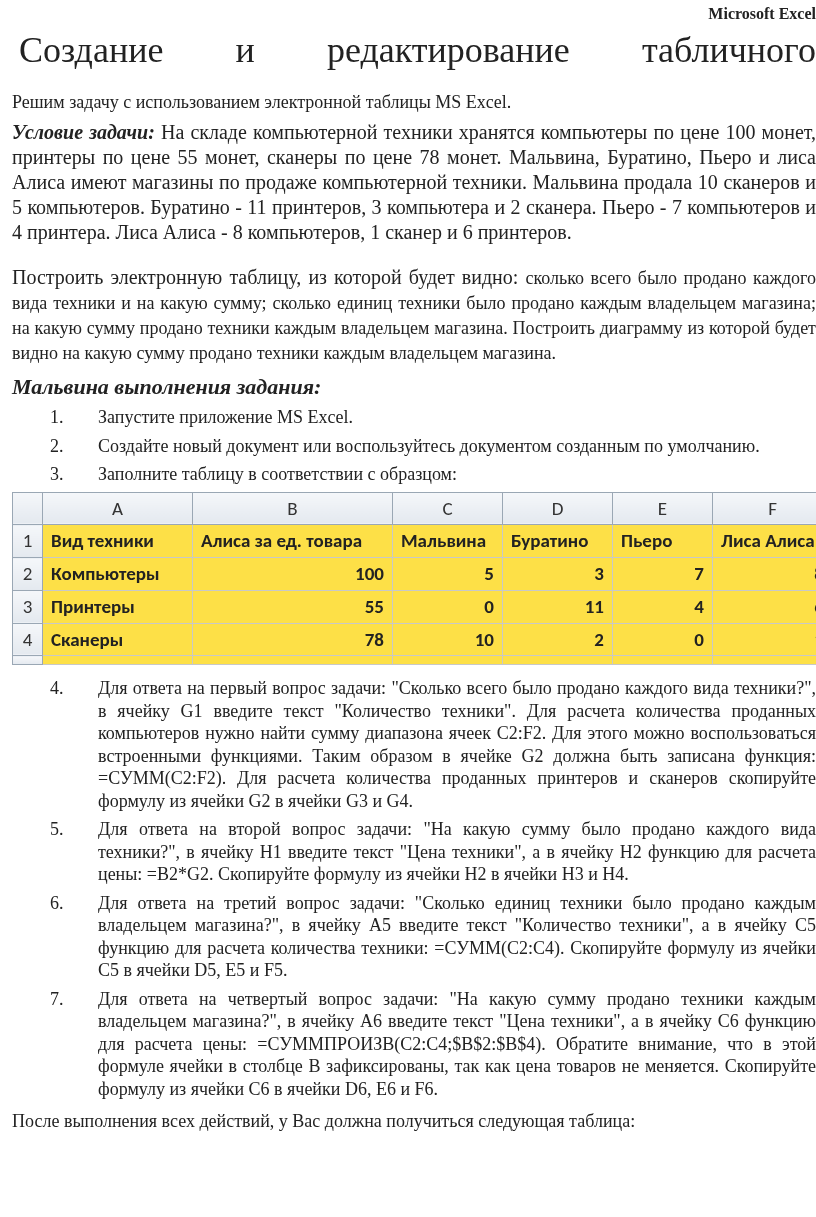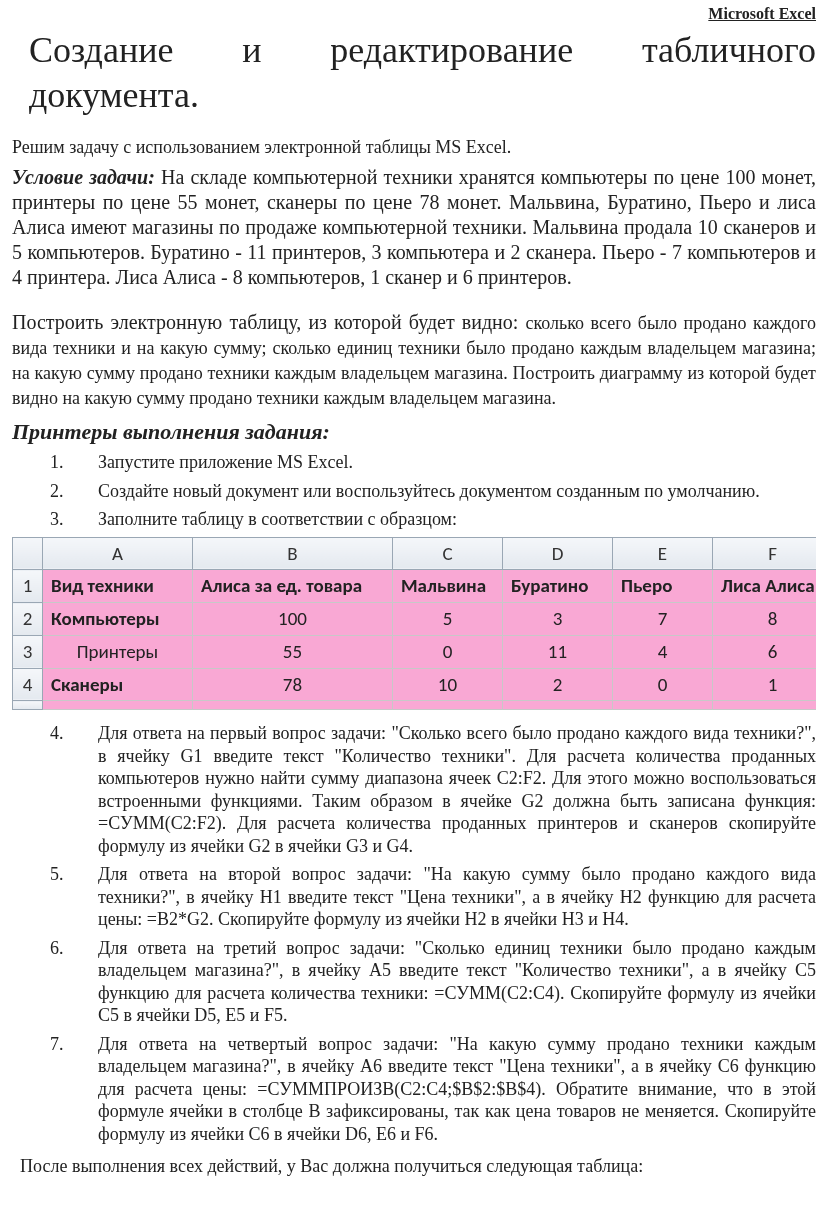--- a/index.html
+++ b/index.html
@@ -10,26 +10,25 @@
     padding: 0 0 30px 12px;
     width: 804px;
     line-height: 1.25;
   }
   .header-right {
     text-align: right;
     font-family: "Times New Roman", serif;
     font-weight: bold;
     font-size: 16px;
     margin: 4px 0 0 0;
-    text-decoration: underline;
   }
   h1 {
     font-size: 36px;
     font-weight: normal;
-    margin: 4px 0 18px 17px;
+    margin: 4px 0 18px 7px;
     text-align: justify;
     text-align-last: justify;
   }
   h1 .line2 { text-align-last: left; display:block; }
   .intro {
     font-size: 18px;
     margin-bottom: 6px;
   }
   .condition {
     font-size: 20px;
@@ -80,60 +79,59 @@
     border: 1px solid #9aa7b4;
     color: #333;
     padding: 4px 0;
   }
   .excel td.corner { width: 28px; }
   .excel td.rowhdr { width: 28px; }
   .excel th.colhdr { font-weight: normal; }
   .excel td.cell {
     border: 1px solid #c8c8c8;
     padding: 4px 8px;
-    background: #f9a8d4;
+    background: #fde047;
   }
   .excel tr.hdrrow td.cell {
     font-weight: bold;
   }
-  .excel td.num { text-align: center; }
+  .excel td.num { text-align: right; font-weight: bold; }
   .excel col.c0 { width:30px; }
   .excel col.cA { width:150px; }
   .excel col.cB { width:200px; }
   .excel col.cC { width:110px; }
   .excel col.cD { width:110px; }
   .excel col.cE { width:100px; }
   .excel col.cF { width:120px; }
 
   .after {
     font-size: 18px;
-    margin: 10px 0 0 8px;
+    margin: 10px 0 0 0;
   }
 </style>
 </head>
 <body>
 
 <div class="header-right">Microsoft Excel</div>
 
 <h1>
   <span style="display:block;">Создание и редактирование табличного</span>
-  <span class="line2">документа.</span>
 </h1>
 
 <div class="intro">Решим задачу с использованием электронной таблицы MS Excel.</div>
 
 <div class="condition">
   <span class="label">Условие задачи:</span><span> На складе компьютерной техники хранятся компьютеры по цене 100 монет, принтеры по цене 55 монет, сканеры по цене 78 монет. Мальвина, Буратино, Пьеро и лиса Алиса имеют магазины по продаже компьютерной техники. Мальвина продала 10 сканеров и 5 компьютеров. Буратино - 11 принтеров, 3 компьютера и 2 сканера. Пьеро - 7 компьютеров и 4 принтера. Лиса Алиса - 8 компьютеров, 1 сканер и 6 принтеров.</span>
 </div>
 
 <div class="build">
   <span>Построить электронную таблицу, из которой будет видно: </span><span class="small">сколько всего было продано каждого вида техники и на какую сумму; сколько единиц техники было продано каждым владельцем магазина; на какую сумму продано техники каждым владельцем магазина. Построить диаграмму из которой будет видно на какую сумму продано техники каждым владельцем магазина.</span>
 </div>
 
-<div class="algo-title">Принтеры выполнения задания:</div>
+<div class="algo-title">Мальвина выполнения задания:</div>
 
 <div id="steps-top">
     <div class="num-item">
       <span class="n">1.</span>
       <span class="txt">Запустите приложение MS Excel.</span>
     </div>
     <div class="num-item">
       <span class="n">2.</span>
       <span class="txt">Создайте новый документ или воспользуйтесь документом созданным по умолчанию.</span>
     </div>
@@ -178,21 +176,21 @@
         <td class="rowhdr">2</td>
         <td class="cell" style="font-weight: bold;">Компьютеры</td>
         <td class="cell num">100</td>
         <td class="cell num">5</td>
         <td class="cell num">3</td>
         <td class="cell num">7</td>
         <td class="cell num">8</td>
       </tr>
       <tr>
         <td class="rowhdr">3</td>
-        <td class="cell" style="font-weight: normal; text-align: center;">Принтеры</td>
+        <td class="cell" style="font-weight: bold;">Принтеры</td>
         <td class="cell num">55</td>
         <td class="cell num">0</td>
         <td class="cell num">11</td>
         <td class="cell num">4</td>
         <td class="cell num">6</td>
       </tr>
       <tr>
         <td class="rowhdr">4</td>
         <td class="cell" style="font-weight: bold; padding-left: 8px;">Сканеры</td>
         <td class="cell num">78</td>

